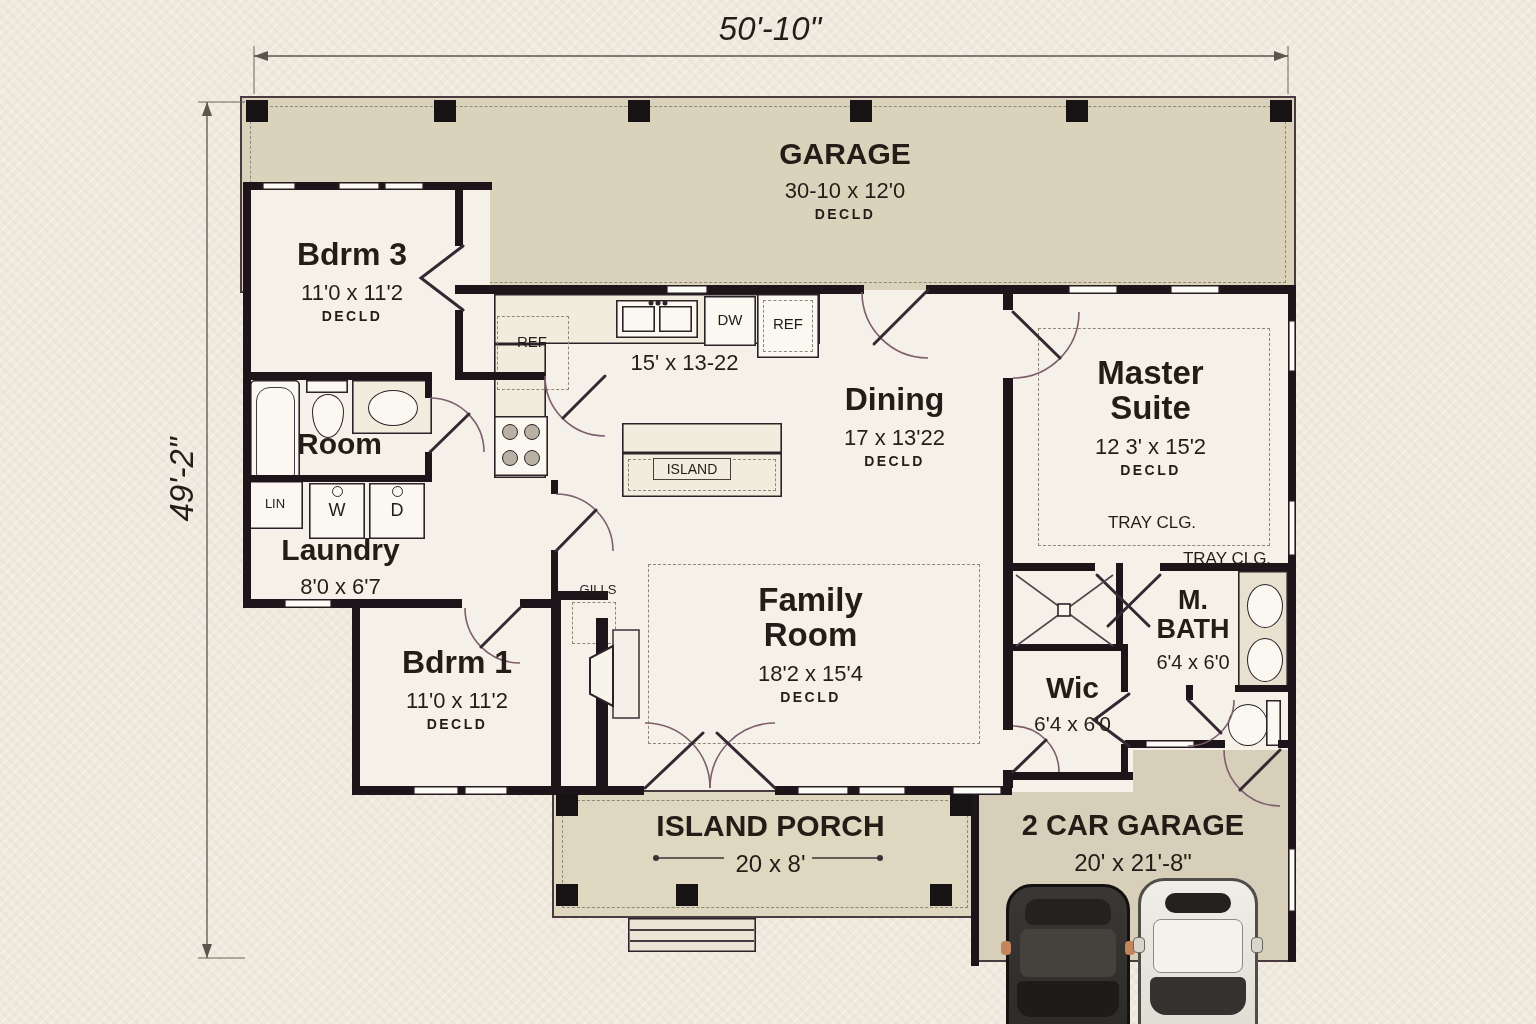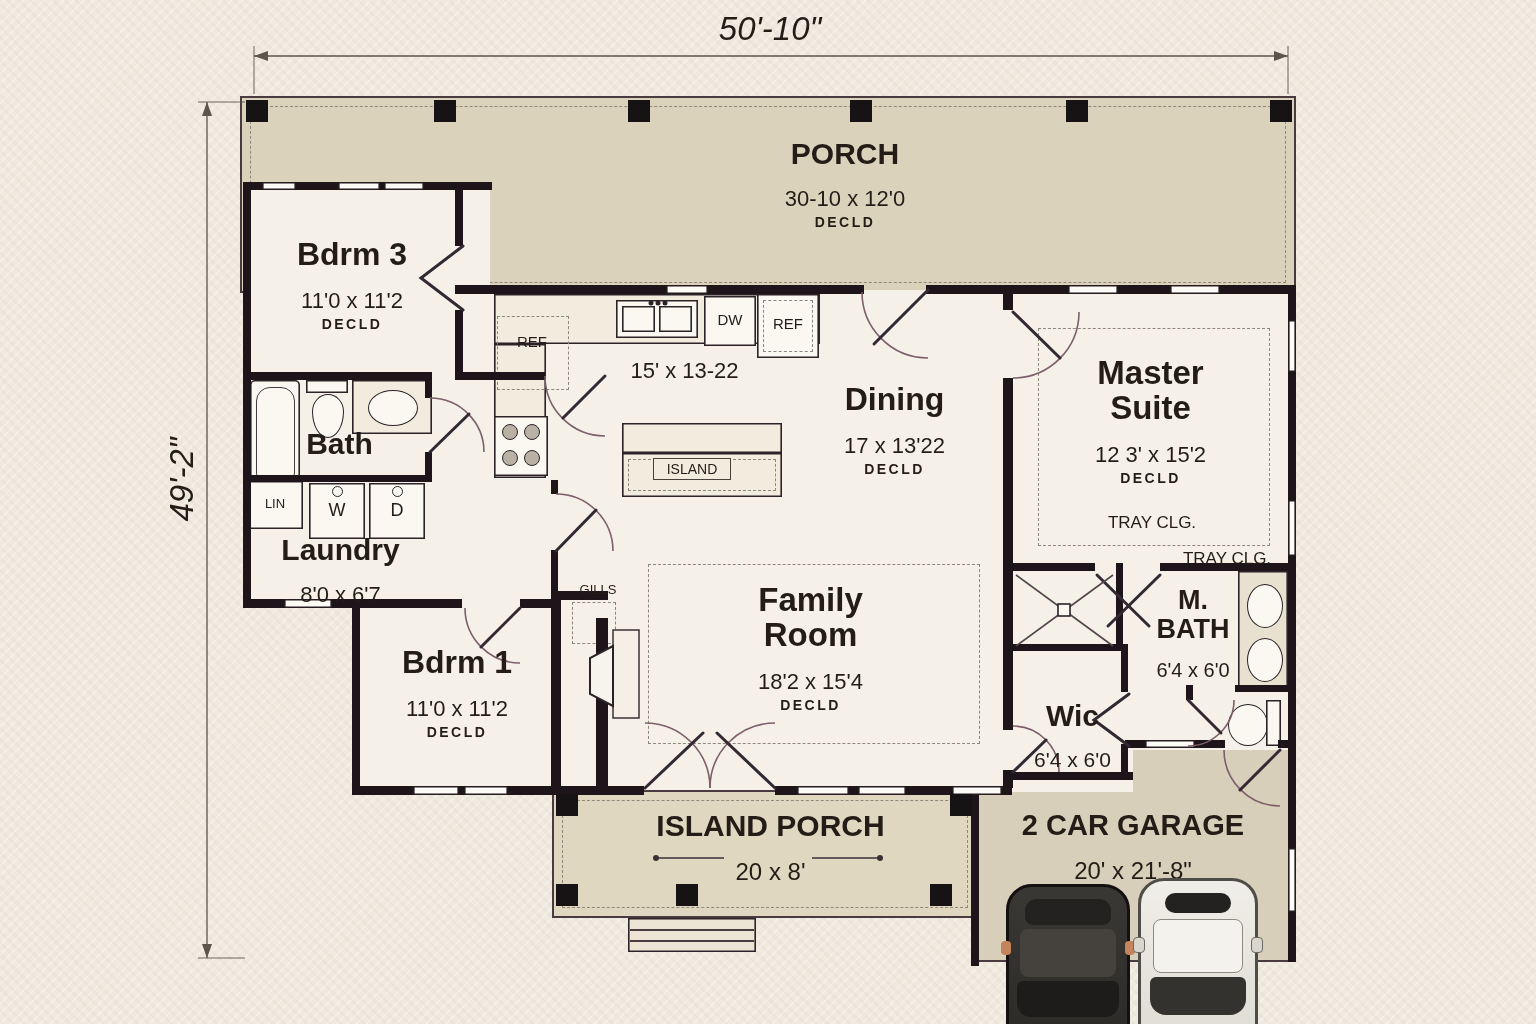--- a/index.html
+++ b/index.html
@@ -12,21 +12,21 @@
   .wall{position:absolute;background:#1e151a}
   .win{position:absolute;background:#fdfbf6;box-shadow:inset 0 0 0 1.6px #251b20}
   .fillw{position:absolute;background:#f5f1e9}
   .tan{position:absolute;background:#dbd2bc}
   .dash{position:absolute;border:1.5px dashed #8f8779}
   .fx{position:absolute;background:#f2ecdf;box-shadow:inset 0 0 0 1.6px #2c2329}
   .fxw{position:absolute;background:#fbf8f1;box-shadow:inset 0 0 0 1.6px #2c2329}
   .col{position:absolute;background:#171213;width:22px;height:22px}
   .lbl{position:absolute;text-align:center;color:#241c16;line-height:1.06}
   .nm{font-weight:700}
-  .sz{font-size:22px;margin-top:17px}
+  .sz{font-size:22px;margin-top:9px}
   .nt{font-size:14px;letter-spacing:2.5px;margin-top:5px;font-weight:600}
   .sm{position:absolute;color:#241c16;text-align:center;line-height:1}
   .thin{position:absolute;background:#4a3b40}
   svg.ov{position:absolute;left:0;top:0;pointer-events:none}
 </style>
 </head>
 <body>
 
 <div id="plan">
 
@@ -222,31 +222,31 @@
       <circle cx="651" cy="303" r="2.5"></circle>
         <circle cx="658" cy="303" r="2.5"></circle>
         <circle cx="665" cy="303" r="2.5"></circle>
     </g>
   </svg>
 
   <div class="lbl" style="left:640px;top:12px;width:260px;font-style:italic;font-size:33px">50'-10"</div>
   <div class="lbl" style="left:100px;top:462px;width:165px;font-style:italic;font-size:33px;transform:rotate(-90deg)">49'-2"</div>
 
   <div class="lbl" style="left:700px;top:138px;width:290px">
-    <div class="nm" style="font-size:30px">PORCH</div>
+    <div class="nm" style="font-size:30px">GARAGE</div>
     <div class="sz">30-10 x 12'0</div>
     <div class="nt">DECLD</div>
   </div>
   <div class="lbl" style="left:252px;top:238px;width:200px">
     <div class="nm" style="font-size:32px">Bdrm 3</div>
     <div class="sz">11'0 x 11'2</div>
     <div class="nt">DECLD</div>
   </div>
   <div class="lbl" style="left:282px;top:428px;width:115px">
-    <div class="nm" style="font-size:30px">Bath</div>
+    <div class="nm" style="font-size:30px">Room</div>
   </div>
   <div class="lbl" style="left:258px;top:534px;width:165px">
     <div class="nm" style="font-size:30px">Laundry</div>
     <div class="sz">8'0 x 6'7</div>
   </div>
   <div class="lbl" style="left:357px;top:646px;width:200px">
     <div class="nm" style="font-size:32px">Bdrm 1</div>
     <div class="sz">11'0 x 11'2</div>
     <div class="nt">DECLD</div>
   </div>
@@ -267,21 +267,21 @@
   <div class="sm" style="left:1162px;top:550px;width:130px;font-size:17px">TRAY CLG.</div>
   <div class="lbl" style="left:728px;top:583px;width:165px">
     <div class="nm" style="font-size:33px">Family Room</div>
     <div class="sz">18'2 x 15'4</div>
     <div class="nt">DECLD</div>
   </div>
   <div class="lbl" style="left:1138px;top:586px;width:110px">
     <div class="nm" style="font-size:27px">M. BATH</div>
     <div class="sz" style="font-size:20px">6'4 x 6'0</div>
   </div>
-  <div class="lbl" style="left:1015px;top:700px;width:115px">
+  <div class="lbl" style="left:1015px;top:672px;width:115px">
     <div class="nm" style="font-size:30px">Wic</div>
     <div class="sz" style="font-size:21px">6'4 x 6'0</div>
   </div>
   <div class="lbl" style="left:618px;top:810px;width:305px">
     <div class="nm" style="font-size:30px">ISLAND PORCH</div>
     <div class="sz" style="font-size:24px">20 x 8'</div>
   </div>
   <div class="lbl" style="left:988px;top:810px;width:290px">
     <div class="nm" style="font-size:29px">2 CAR GARAGE</div>
     <div class="sz" style="font-size:24px">20' x 21'-8"</div>

